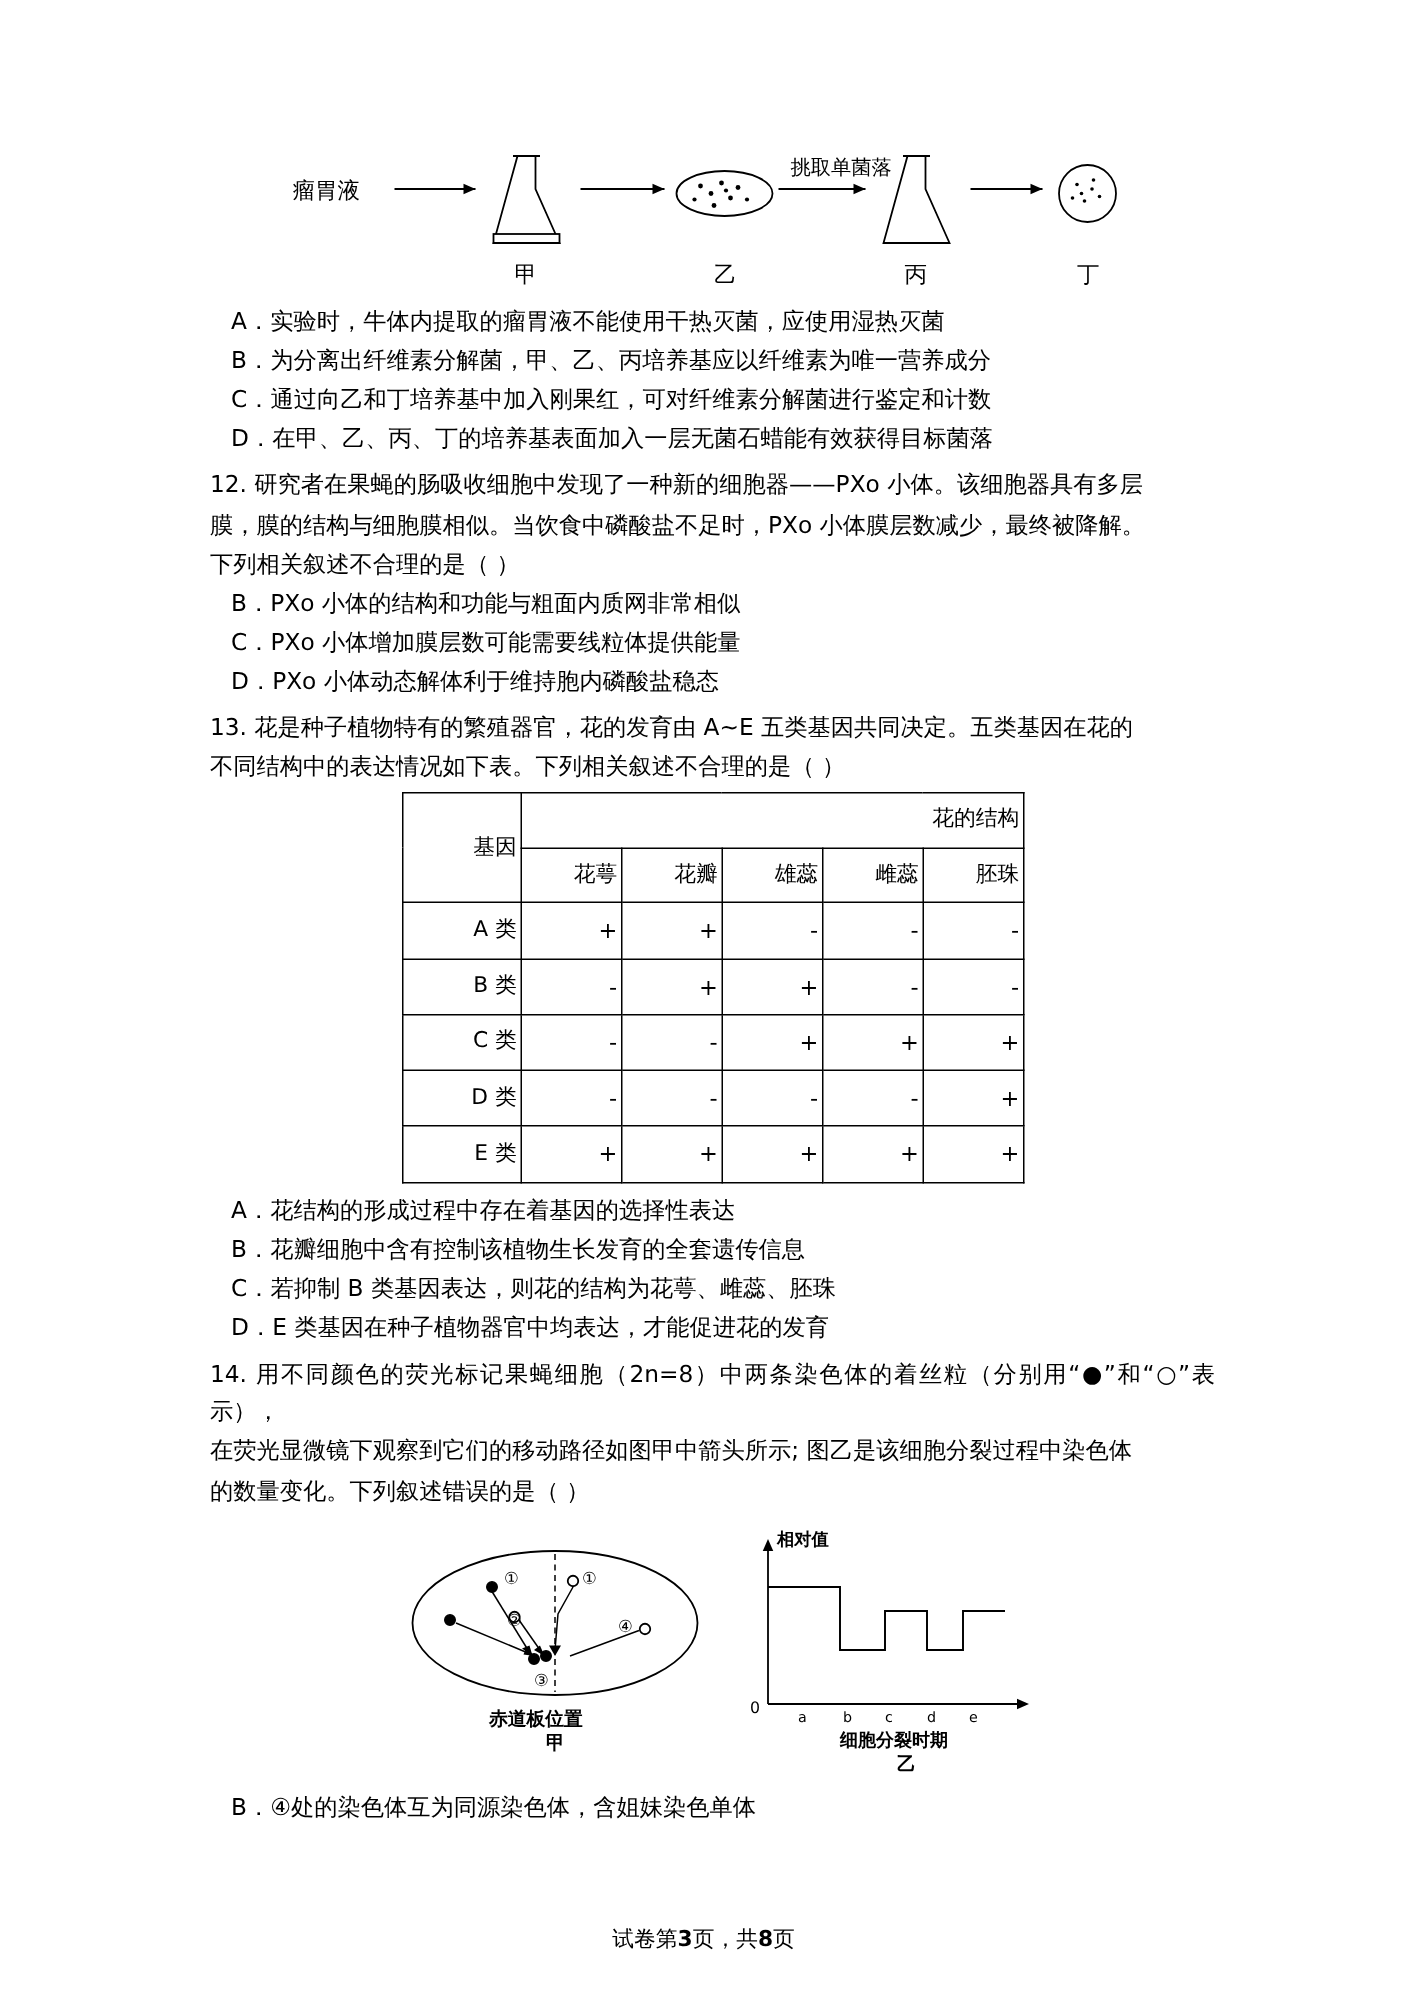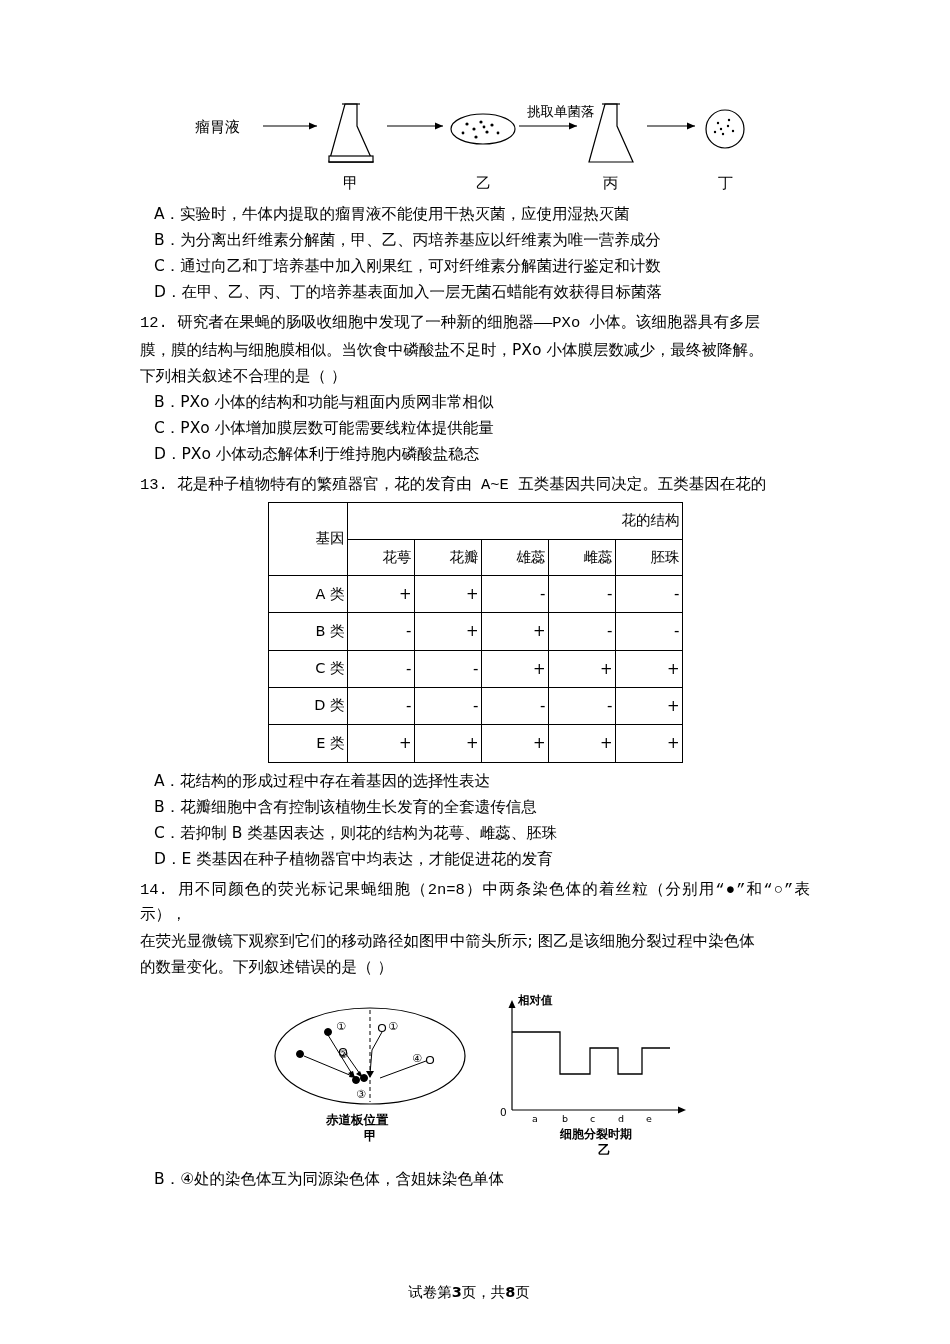--- a/index.html
+++ b/index.html
@@ -31,21 +31,20 @@
     margin: 0 0 1px 0;
     text-align: justify;
   }
   .opt {
     margin: 0 0 1px 0;
     padding-left: 14px;
     text-indent: 0;
   }
   .qnum {
     margin-top: 6px;
-    font-family: Liberation Mono, monospace;
   }
   .figure-wrap {
     display: flex;
     justify-content: center;
     align-items: center;
   }
 
   
   .fig1 {
     margin: 0 auto 6px auto;
@@ -171,20 +170,21 @@
     <p class="opt">D．在甲、乙、丙、丁的培养基表面加入一层无菌石蜡能有效获得目标菌落</p>
 
     <p class="para qnum">12. 研究者在果蝇的肠吸收细胞中发现了一种新的细胞器——PXo 小体。该细胞器具有多层</p>
     <p class="para">膜，膜的结构与细胞膜相似。当饮食中磷酸盐不足时，PXo 小体膜层数减少，最终被降解。</p>
     <p class="para">下列相关叙述不合理的是（    ）</p>
     <p class="opt">B．PXo 小体的结构和功能与粗面内质网非常相似</p>
     <p class="opt">C．PXo 小体增加膜层数可能需要线粒体提供能量</p>
     <p class="opt">D．PXo 小体动态解体利于维持胞内磷酸盐稳态</p>
 
     <p class="para qnum">13. 花是种子植物特有的繁殖器官，花的发育由 A~E 五类基因共同决定。五类基因在花的</p>
+    <p class="para">不同结构中的表达情况如下表。下列相关叙述不合理的是（    ）</p>
 
     <div class="tbl-wrap">
       <table class="gene">
         <tbody>
             <tr>
           <td class="rowhdr" rowspan="2">基因</td>
           <td colspan="5">花的结构</td>
         </tr>
         <tr>
           <td class="colhdr">花萼</td>

